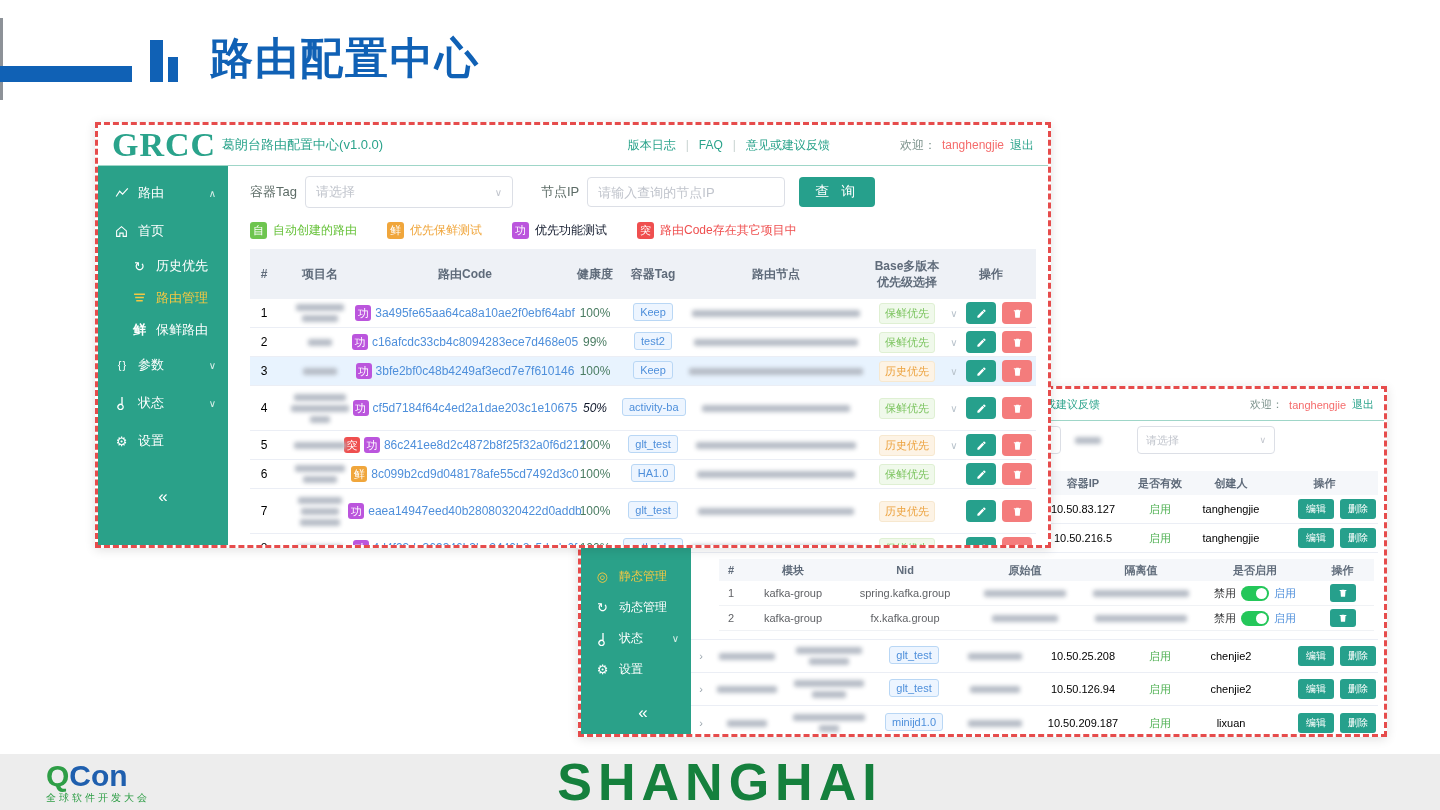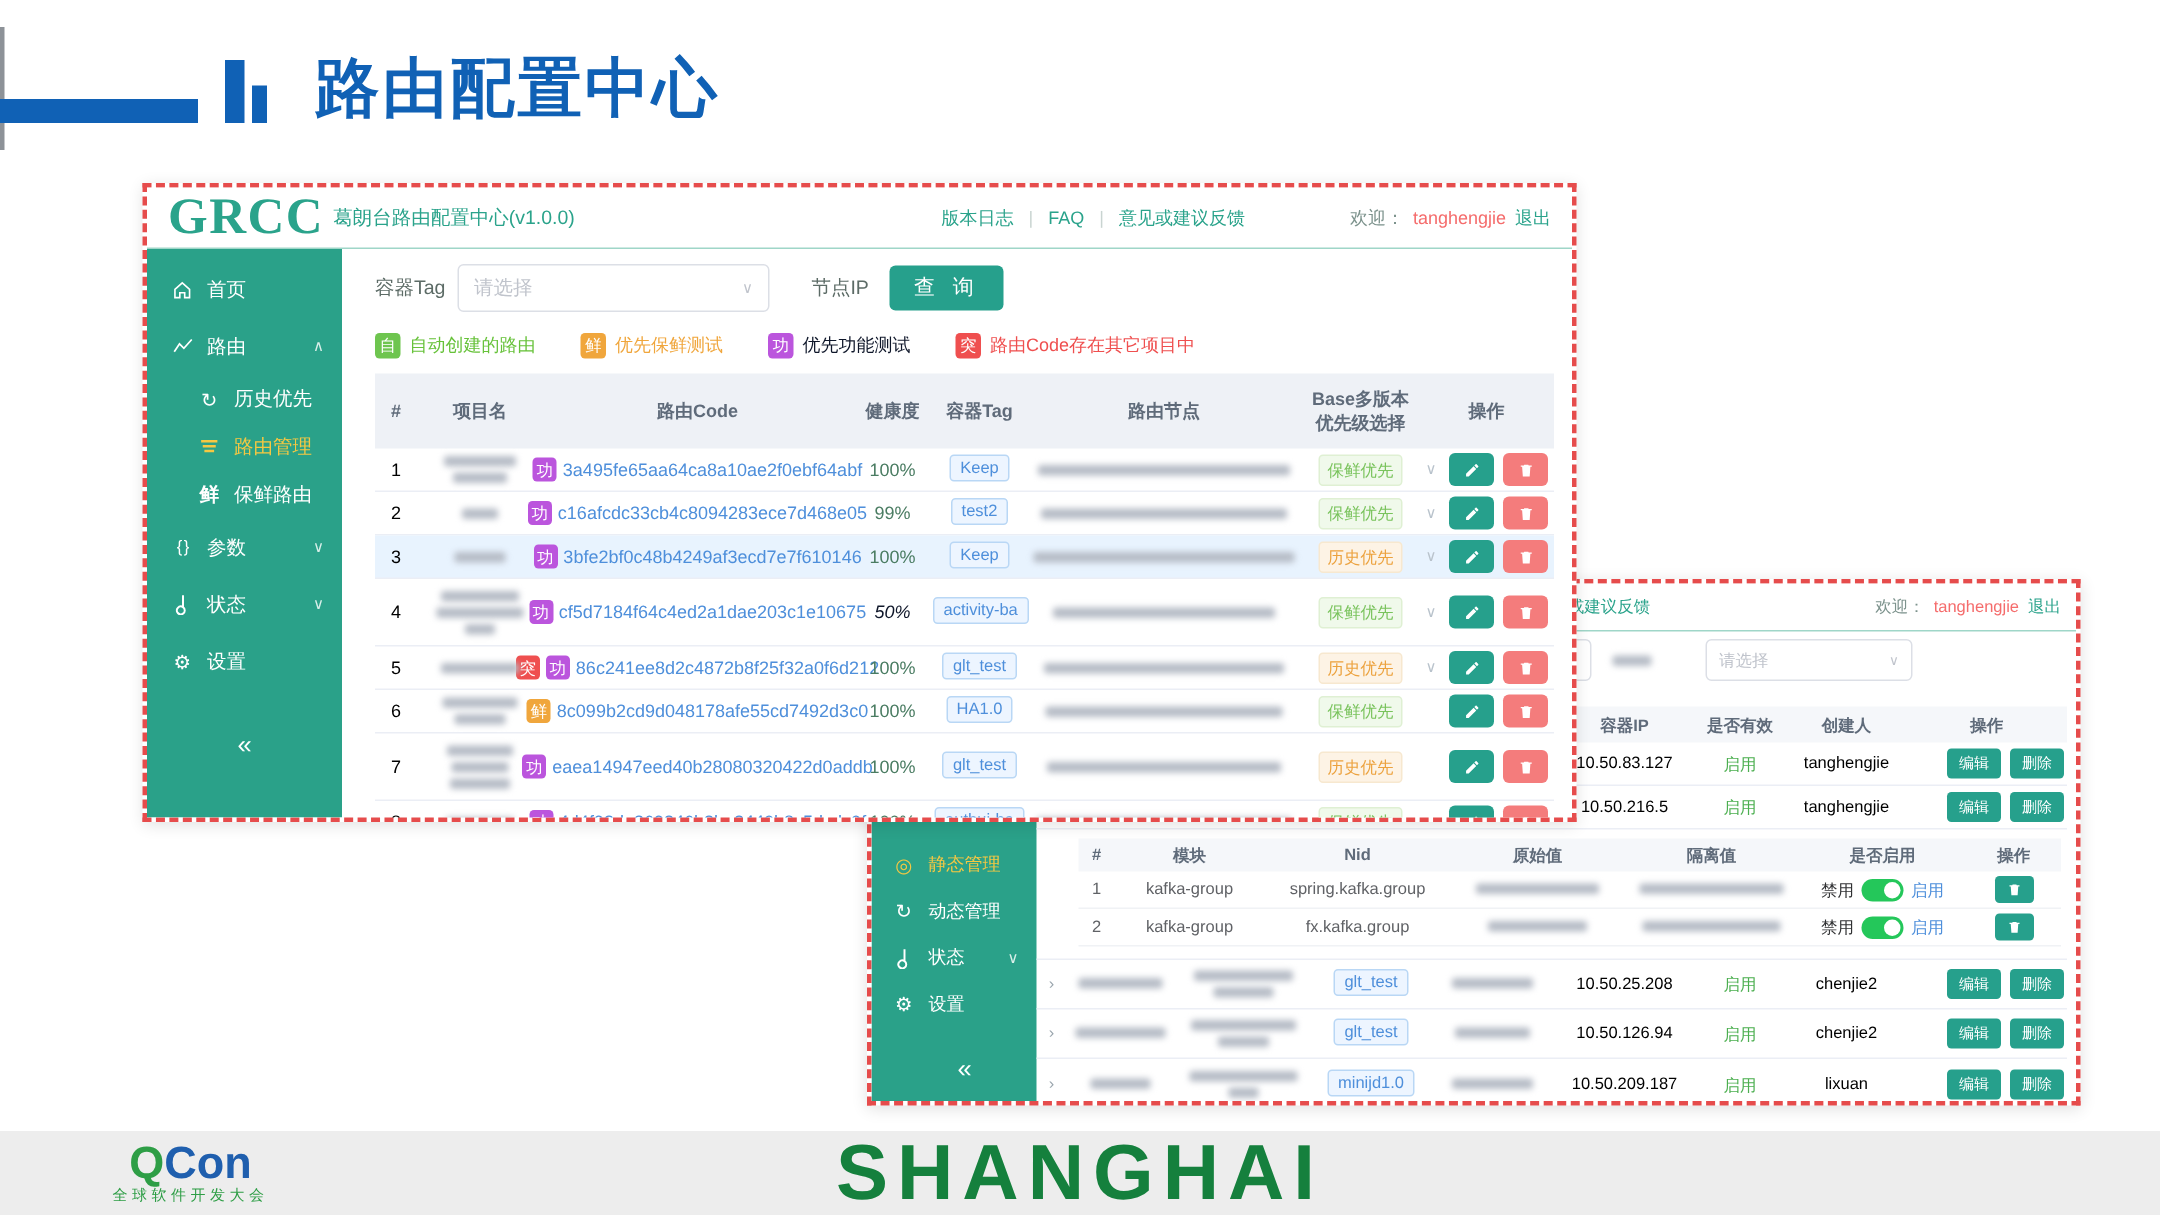--- a/index.html
+++ b/index.html
@@ -119,21 +119,21 @@
   .i-row{min-height:24px;border-bottom:1px solid #f0f2f5;color:#606266;}
   .togglecell{display:flex;align-items:center;justify-content:center;gap:5px;}
   .tog-off{color:#303133;}
   .tog-on{color:#4e8fdb;}
   .switch{width:28px;height:15px;border-radius:8px;background:#24c75a;position:relative;flex:none;cursor:pointer;}
   .switch::after{content:"";position:absolute;right:2px;top:2px;width:11px;height:11px;border-radius:50%;background:#fff;}
   .ibtn{width:26px;height:18px;border-radius:3px;border:none;background:#26a08c;display:inline-flex;
         align-items:center;justify-content:center;cursor:pointer;}
   
   .footer{position:absolute;left:0;right:0;bottom:0;height:56px;background:#ededed;display:flex;align-items:center;}
-  .qcon{margin-left:75px;line-height:1;text-align:center;}
+  .qcon{margin-left:46px;line-height:1;}
   .qcon-main{font-size:30px;font-weight:bold;letter-spacing:0;}
   .qcon-q{color:#2e9e46;}
   .qcon-con{color:#1f5fae;}
   .qcon-sub{font-size:10px;color:#2e9e46;letter-spacing:3px;margin-top:2px;}
   .city{position:absolute;left:0;right:0;text-align:center;font-size:52px;font-weight:bold;
         color:#15803d;letter-spacing:6px;pointer-events:none;}
   .hosts{margin-left:auto;margin-right:55px;display:flex;align-items:center;gap:14px;z-index:1;}
   .host-lbl{font-size:11px;color:#a0a0a0;}
   .gb{line-height:1;}
   .gb-main{font-size:21px;font-weight:bold;color:#17120f;}
@@ -362,34 +362,34 @@
     <div class="welcome" style="margin-left:70px;">
       <span>欢迎：</span>
       <span class="uname">tanghengjie</span>
       <span class="link">退出</span>
     </div>
   </div>
   <div class="appbody">
     <div class="sidebar">
       <div class="side-item">
         <span class="icn">
-          <svg width="13" height="13" viewBox="0 0 24 24">
-              <path d="M3 11L12 3l9 8v10h-6v-6h-6v6H3z" fill="none" stroke="#fff" stroke-width="2"></path>
-            </svg>
-        </span>
-        <span>首页</span>
-      </div>
-      <div class="side-item">
-        <span class="icn">
           <svg width="14" height="12" viewBox="0 0 24 20">
               <polyline points="2,16 8,7 13,12 22,2" fill="none" stroke="#fff" stroke-width="2"></polyline>
             </svg>
         </span>
         <span>路由</span>
         <span class="chev-r">∧</span>
+      </div>
+      <div class="side-item">
+        <span class="icn">
+          <svg width="13" height="13" viewBox="0 0 24 24">
+              <path d="M3 11L12 3l9 8v10h-6v-6h-6v6H3z" fill="none" stroke="#fff" stroke-width="2"></path>
+            </svg>
+        </span>
+        <span>首页</span>
       </div>
       <div class="side-item sub">
         <span class="icn">↻</span>
         <span>历史优先</span>
       </div>
       <div class="side-item sub sel">
         <span class="icn">
           <svg width="13" height="12" viewBox="0 0 24 22">
               <path d="M2 4h20M4 10h16M6 16h12" stroke="#f5c842" stroke-width="3" fill="none"></path>
             </svg>
@@ -423,20 +423,21 @@
       </div>
     </div>
     <div class="main1">
       <div class="filter-row">
         <span>容器Tag</span>
         <div class="sel-box">
           <span>请选择</span>
           <span class="car">∨</span>
         </div>
         <span class="lbl2">节点IP</span>
+        <input class="ip-input" placeholder="请输入查询的节点IP" style="">
         <button class="q-btn">查 询</button>
       </div>
       <div class="legend">
         <div class="lg lg0">
           <span class="lg-b">自</span>
           <span class="lg-t">自动创建的路由</span>
         </div>
         <div class="lg lg1">
           <span class="lg-b">鲜</span>
           <span class="lg-t">优先保鲜测试</span>

